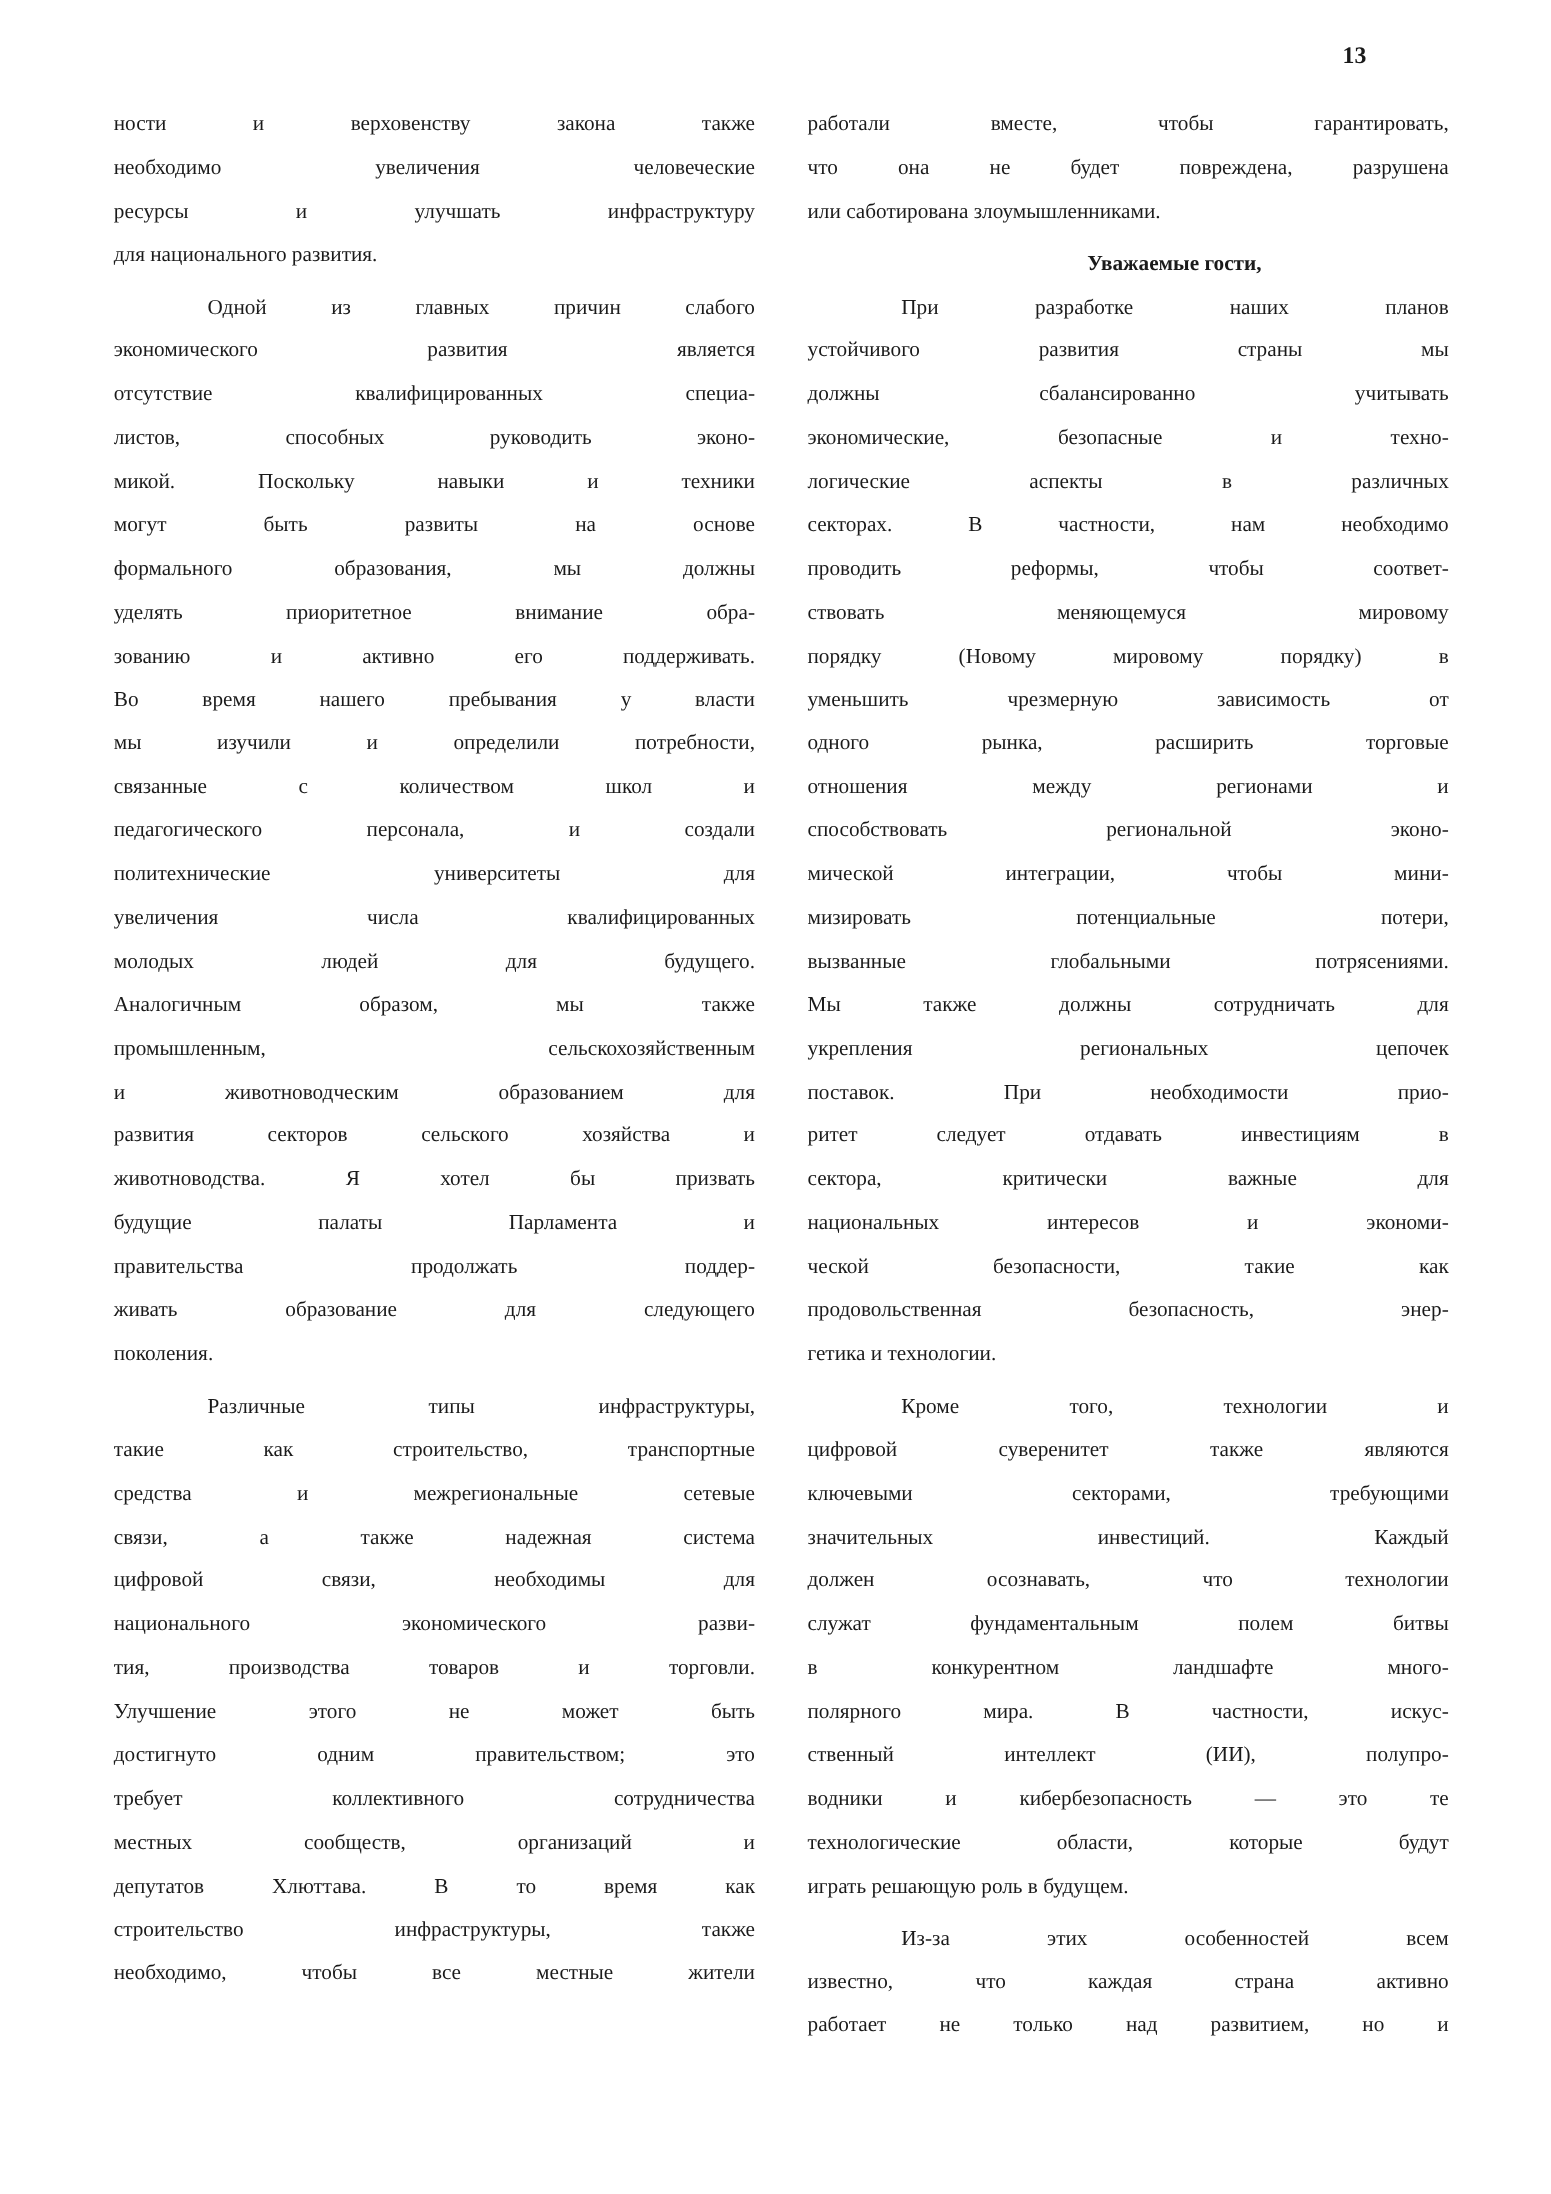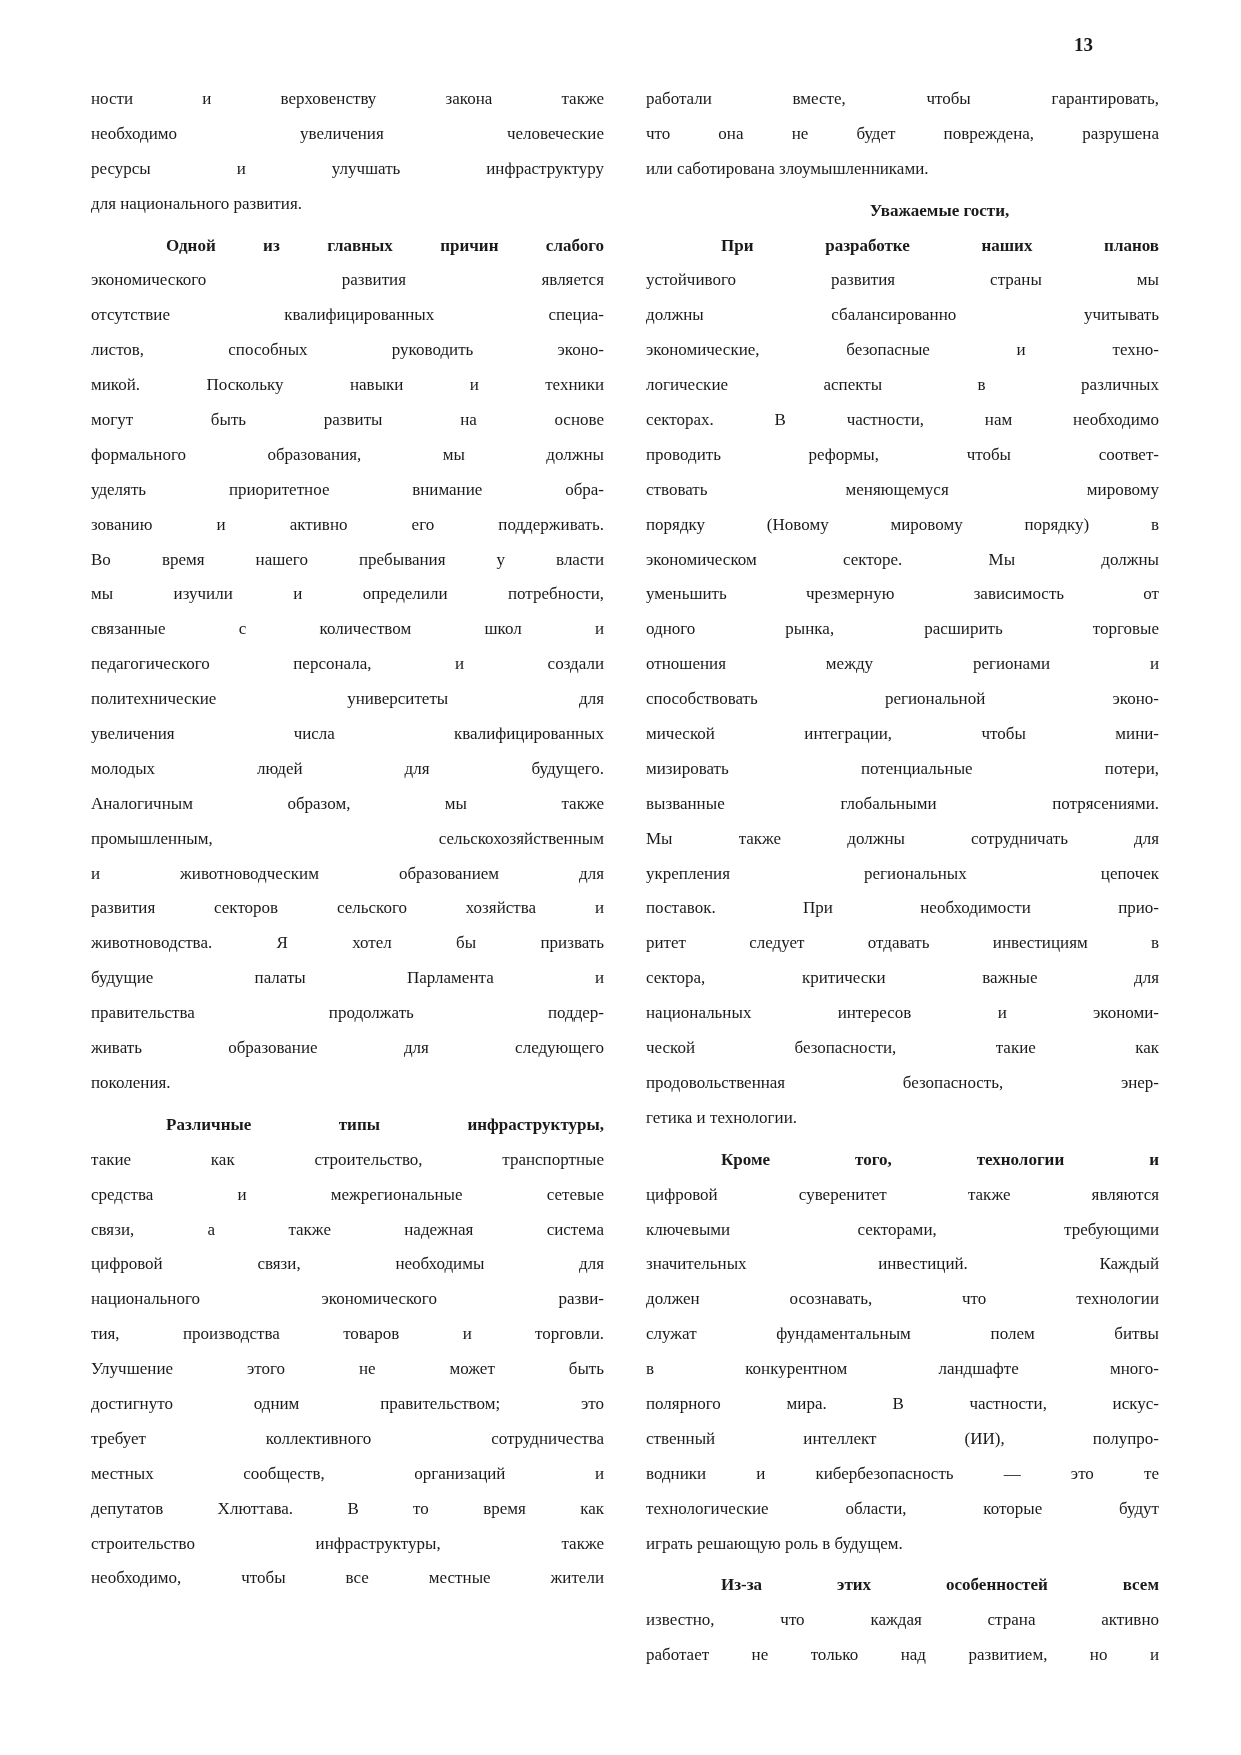--- a/index.html
+++ b/index.html
@@ -17,21 +17,21 @@
     position: absolute; top: 82px; width: 513px;
     font-size: 17px; line-height: 34.9px;
   }
   .col-left { left: 91px; }
   .col-right { left: 646px; }
   .line {
     display: block; white-space: nowrap; height: 34.9px;
     text-align: justify; text-align-last: justify;
   }
   .line.last { text-align-last: left; }
-  .line.indent { padding-left: 75px; font-weight: bold; }
+  .line.indent { padding-left: 75px; }
   .para { margin: 0 0 7px 0; }
   .heading {
     display: block; font-weight: bold; text-align: center; padding-left: 74px;
     height: 34.9px; margin: 0 0 0 0;
   }
 </style>
 </head>
 <body>
 
 <div class="page">
@@ -99,21 +99,20 @@
     <div class="para" id="rp0">
         <span class="line indent">При разработке наших планов</span>
         <span class="line">устойчивого развития страны мы</span>
         <span class="line">должны сбалансированно учитывать</span>
         <span class="line">экономические, безопасные и техно-</span>
         <span class="line">логические аспекты в различных</span>
         <span class="line">секторах. В частности, нам необходимо</span>
         <span class="line">проводить реформы, чтобы соответ-</span>
         <span class="line">ствовать меняющемуся мировому</span>
         <span class="line">порядку (Новому мировому порядку) в</span>
-        <span class="line">экономическом секторе. Мы должны</span>
         <span class="line">уменьшить чрезмерную зависимость от</span>
         <span class="line">одного рынка, расширить торговые</span>
         <span class="line">отношения между регионами и</span>
         <span class="line">способствовать региональной эконо-</span>
         <span class="line">мической интеграции, чтобы мини-</span>
         <span class="line">мизировать потенциальные потери,</span>
         <span class="line">вызванные глобальными потрясениями.</span>
         <span class="line">Мы также должны сотрудничать для</span>
         <span class="line">укрепления региональных цепочек</span>
         <span class="line">поставок. При необходимости прио-</span>

